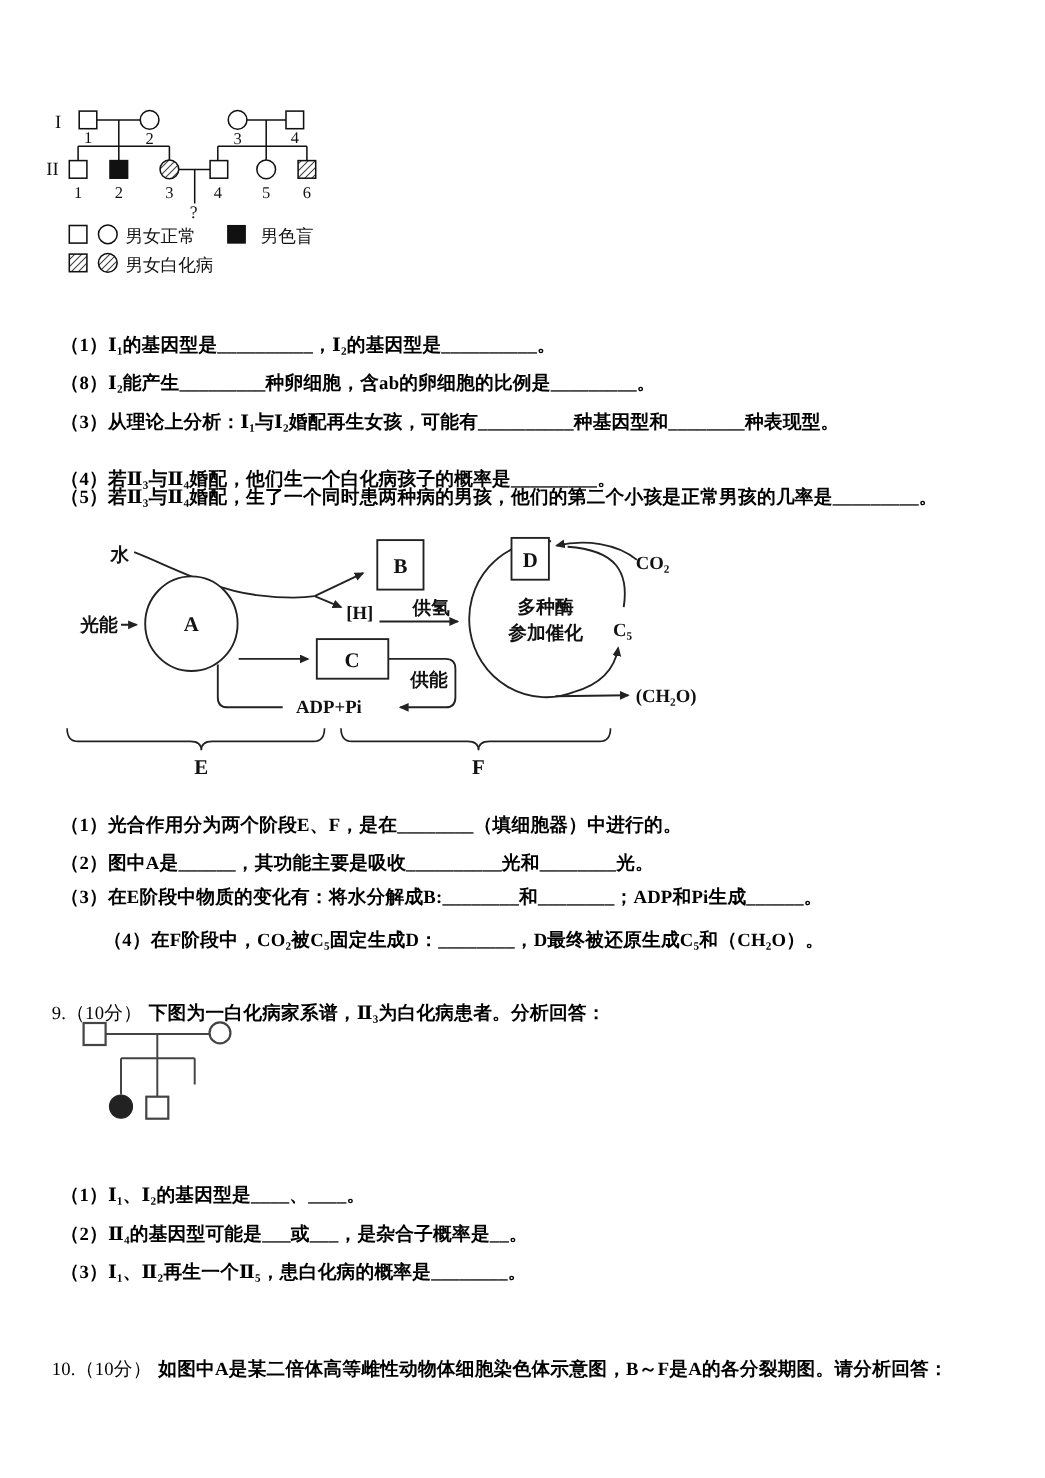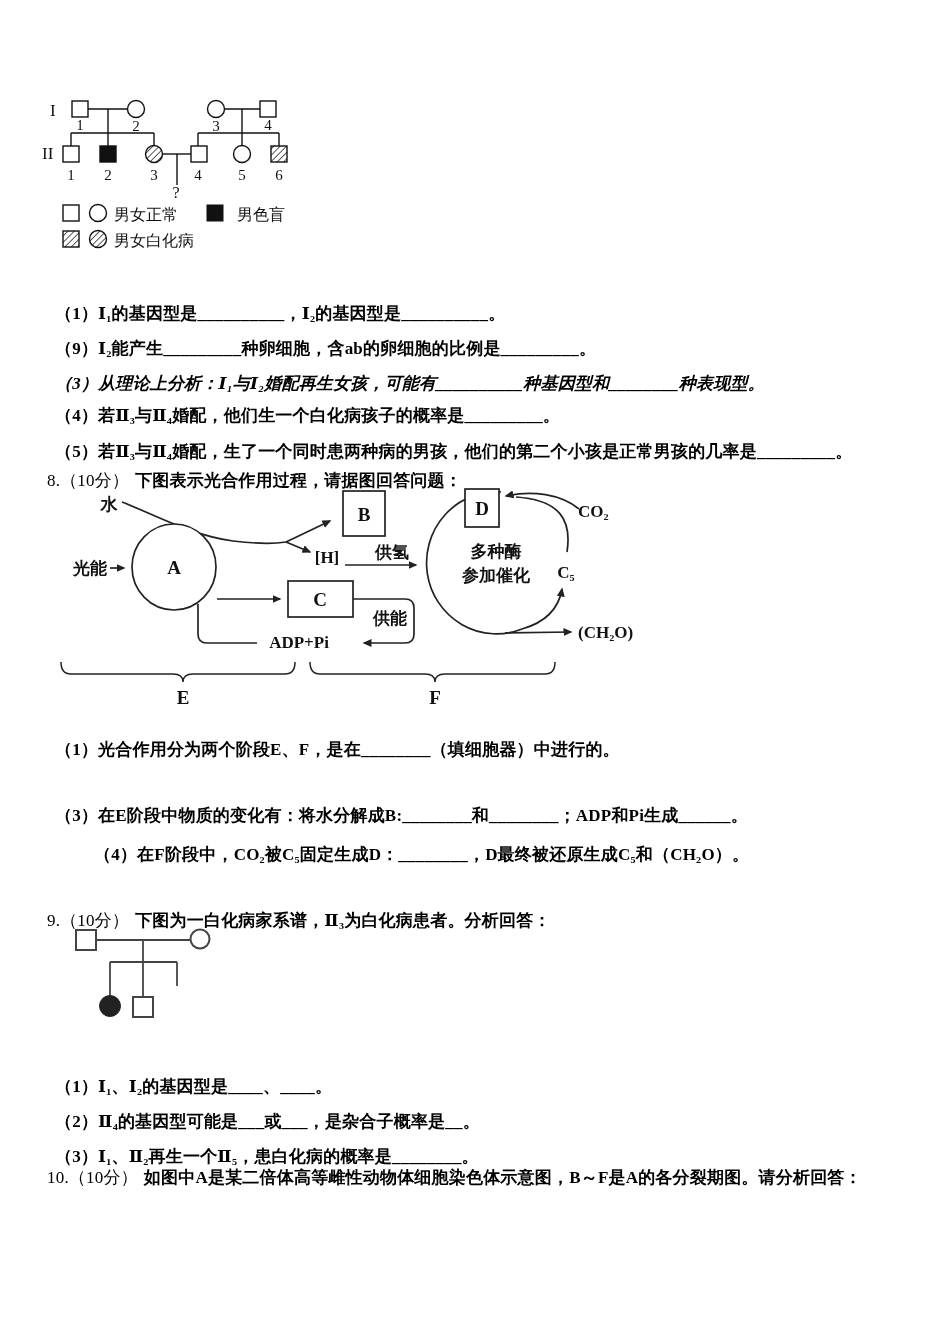--- a/index.html
+++ b/index.html
@@ -89,28 +89,25 @@
       <text x="74" y="127" font-size="16" font-weight="400">男女正常</text>
       <rect x="167" y="112" width="16" height="16" fill="#111" stroke="#111"></rect>
       <text x="197" y="127" font-size="16" font-weight="400">男色盲</text>
       <rect x="23" y="138" width="16" height="16" fill="url(#hatch)" stroke="#111" stroke-width="1.4"></rect>
       <circle cx="58" cy="146" r="8.5" fill="url(#hatch)" stroke="#111" stroke-width="1.4"></circle>
       <text x="74" y="153" font-size="16" font-weight="400">男女白化病</text>
     </g>
   </svg>
 
   <p class="line" style="top:286px;">（1）Ⅰ₁的基因型是__________，Ⅰ₂的基因型是__________。</p>
-  <p class="line" style="top:321px;">（9）Ⅰ₂能产生_________种卵细胞，含ab的卵细胞的比例是_________。</p>
-  <p class="line" style="top:356px;font-style:italic;">（3）从理论上分析：Ⅰ₁与Ⅰ₂婚配再生女孩，可能有__________种基因型和________种表现型。</p>
-  <p class="line" style="top:388px;">（4）若Ⅱ₃与Ⅱ₄婚配，他们生一个白化病孩子的概率是_________。</p>
+  <p class="line" style="top:321px;">（8）Ⅰ₂能产生_________种卵细胞，含ab的卵细胞的比例是_________。</p>
+  <p class="line" style="top:356px;">（3）从理论上分析：Ⅰ₁与Ⅰ₂婚配再生女孩，可能有__________种基因型和________种表现型。</p>
+  <p class="line" style="top:408px;">（4）若Ⅱ₃与Ⅱ₄婚配，他们生一个白化病孩子的概率是_________。</p>
   <p class="line" style="top:424px;">（5）若Ⅱ₃与Ⅱ₄婚配，生了一个同时患两种病的男孩，他们的第二个小孩是正常男孩的几率是_________。</p>
 
-  <p class="qheader" style="top:453px;">
-    <span class="prefix">8.（10分）</span><span class="title">下图表示光合作用过程，请据图回答问题：</span>
-  </p>
 
   <svg class="figure" style="left:58px;top:482px;" width="585" height="230" viewBox="0 0 585 230">
     <defs>
       <marker id="arr" markerWidth="10" markerHeight="9" refX="7.5" refY="4" orient="auto" markerUnits="userSpaceOnUse">
         <path d="M0,0 L9,4 L0,8 Z" fill="#222"></path>
       </marker>
     </defs>
 
     <g stroke="#222" stroke-width="1.7" fill="none">
 
@@ -156,20 +153,21 @@
     <text x="438" y="75" font-size="17" font-weight="700" text-anchor="middle">多种酶</text>
     <text x="438" y="99" font-size="17" font-weight="700" text-anchor="middle">参加催化</text>
     <text x="508" y="96" font-size="17" font-weight="700" text-anchor="middle">C₅</text>
     <text x="241" y="166" font-size="17" font-weight="700" text-anchor="middle">ADP+Pi</text>
     <text x="520" y="156" font-size="17" font-weight="700">(CH₂O)</text>
     <text x="125" y="222" font-size="19" font-weight="700" text-anchor="middle">E</text>
     <text x="377" y="222" font-size="19" font-weight="700" text-anchor="middle">F</text>
   </svg>
 
   <p class="line" style="top:722px;">（1）光合作用分为两个阶段E、F，是在________（填细胞器）中进行的。</p>
+  <p class="line" style="top:757px;">（2）图中A是______，其功能主要是吸收__________光和________光。</p>
   <p class="line" style="top:788px;">（3）在E阶段中物质的变化有：将水分解成B:________和________；ADP和Pi生成______。</p>
   <p class="line" style="top:827px;margin-left:39px;">（4）在F阶段中，CO₂被C₅固定生成D：________，D最终被还原生成C₅和（CH₂O）。</p>
 
   <p class="qheader" style="top:892px;margin-top:18px;">
     <span class="prefix">9.（10分）</span><span class="title">下图为一白化病家系谱，Ⅱ₃为白化病患者。分析回答：</span>
   </p>
 
   <svg class="figure" style="left:40px;top:922px;" width="260" height="120" viewBox="0 0 260 120">
     <g stroke="#444" stroke-width="1.8" fill="none">
       <line x1="56" y1="18" x2="150" y2="18"></line>
@@ -189,17 +187,17 @@
     <text x="132" y="92" font-size="20" font-weight="700" fill="#222" text-anchor="middle"></text>
     <text x="70" y="113" font-size="16" fill="#333" text-anchor="middle"></text>
     <text x="103" y="113" font-size="16" fill="#333" text-anchor="middle"></text>
     <text x="133" y="113" font-size="16" fill="#333" text-anchor="middle"></text>
   </svg>
 
   <p class="line" style="top:1059px;">（1）Ⅰ₁、Ⅰ₂的基因型是____、____。</p>
   <p class="line" style="top:1094px;">（2）Ⅱ₄的基因型可能是___或___，是杂合子概率是__。</p>
   <p class="line" style="top:1129px;">（3）Ⅰ₁、Ⅱ₂再生一个Ⅱ₅，患白化病的概率是________。</p>
 
-  <p class="qheader" style="top:1150px;text-align:right;">
+  <p class="qheader" style="top:1217px;text-align:right;">
     <span class="prefix">10.（10分）</span><span class="title">如图中A是某二倍体高等雌性动物体细胞染色体示意图，B～F是A的各分裂期图。请分析回答：</span>
   </p>
 
 </div>
 
 </body></html>

